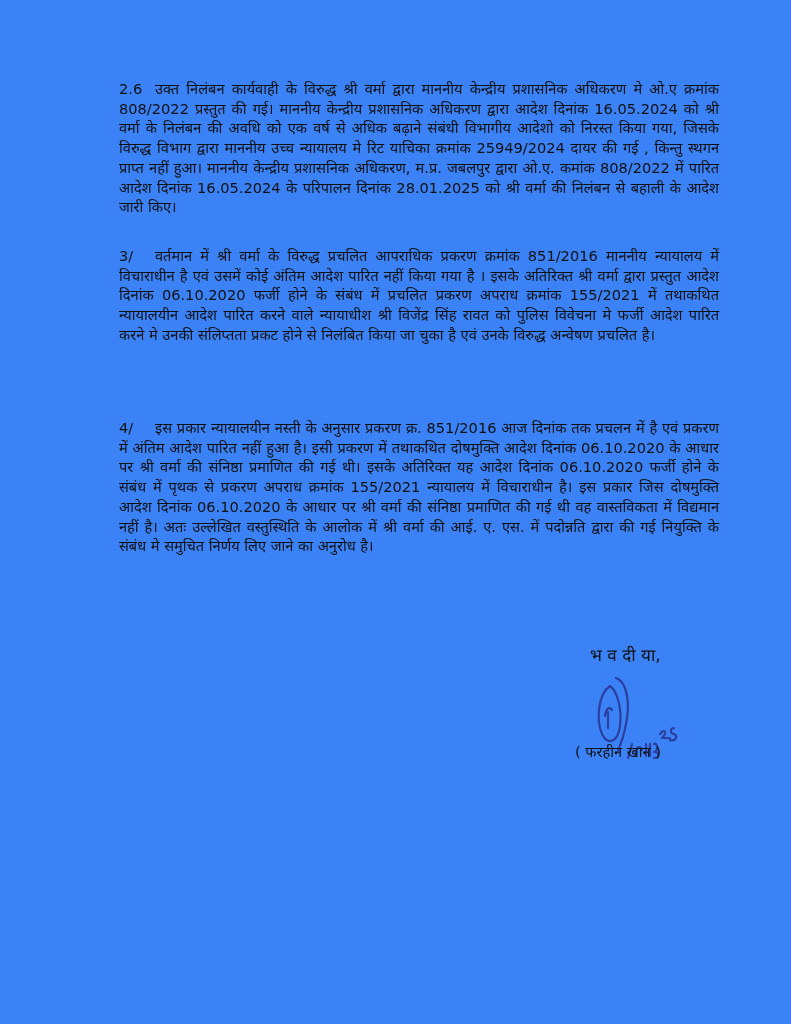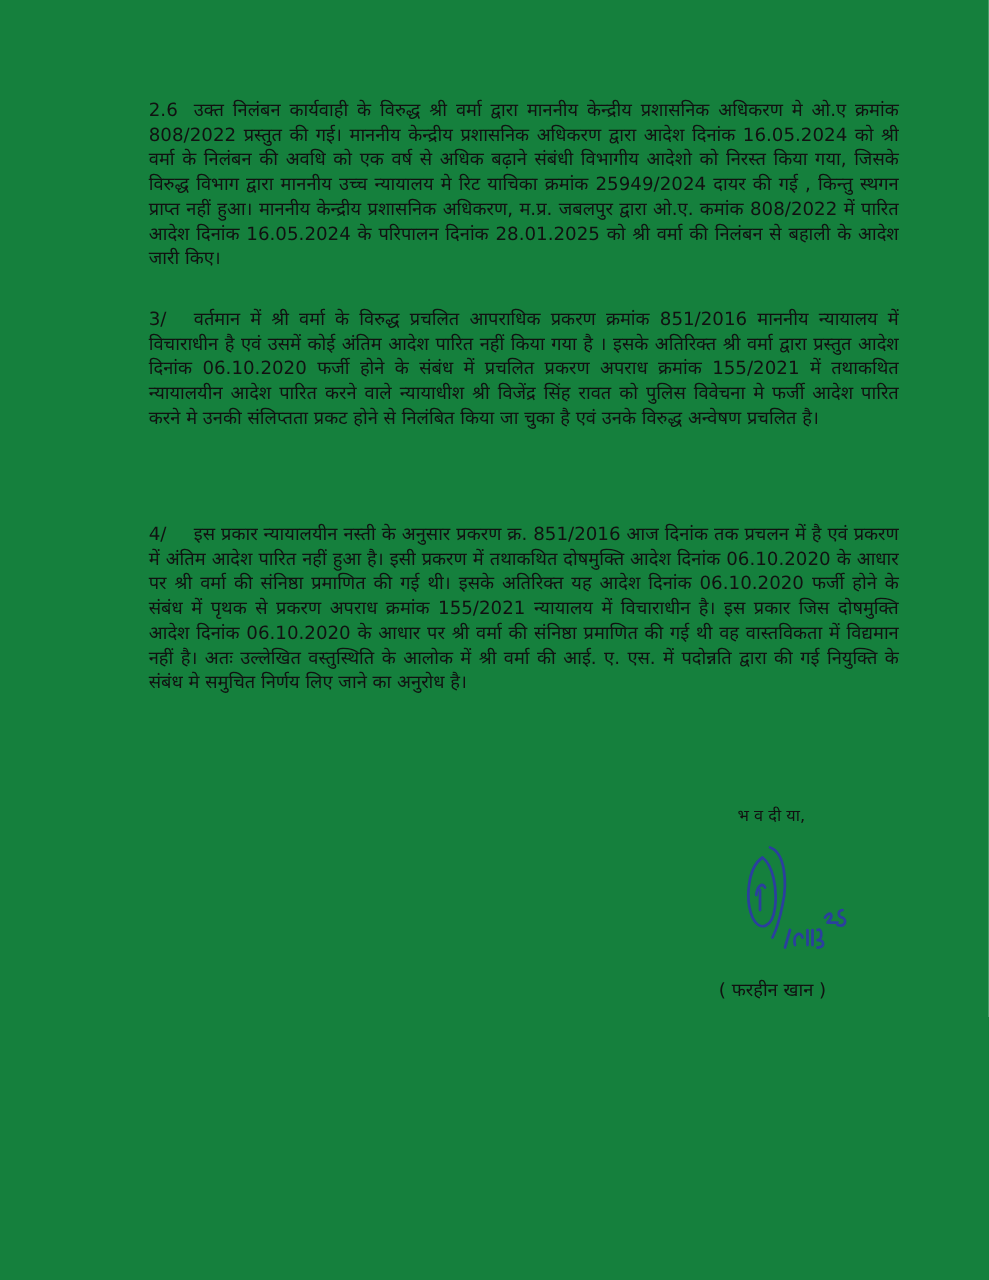--- a/index.html
+++ b/index.html
@@ -1,26 +1,26 @@
 <!DOCTYPE html>
 <html><head>
 <meta charset="utf-8">
 <style>
   html, body { margin: 0; padding: 0; background: #ffffff; }
   body { width: 791px; height: 1024px; position: relative; overflow: hidden;
          font-family: "DejaVu Sans", "Liberation Sans", sans-serif; color: #111; }
-  .page { position: absolute; left: 0; top: 0; width: 791px; height: 1024px; background: #15803d; }
+  .page { position: absolute; left: 0; top: 0; width: 791px; height: 1024px; background: #3b82f6; }
   .para { position: absolute; left: 119px; width: 600px; font-size: 14.6px;
           line-height: 19.7px; text-align: justify; text-align-last: left; }
   .para .num { display: inline-block; width: 36px; }
   #p26 { top: 79px; }
   #p3 { top: 246px; }
   #p4 { top: 418px; }
-  .closing { position: absolute; left: 590px; top: 643px; font-size: 13px; }
-  .signer { position: absolute; left: 575px; top: 741px; font-size: 14.6px; margin-top: 40px; }
+  .closing { position: absolute; left: 590px; top: 643px; font-size: 17px; }
+  .signer { position: absolute; left: 575px; top: 741px; font-size: 14.6px; }
   .sig { position: absolute; left: 588px; top: 672px; width: 110px; height: 90px; }
 </style>
 </head>
 <body>
 
 <div class="page">
 
   <div class="para" id="p26">
     <span class="num">2.6</span><span>उक्त निलंबन कार्यवाही के विरुद्ध श्री वर्मा द्वारा माननीय केन्द्रीय प्रशासनिक अधिकरण मे ओ.ए क्रमांक 808/2022 प्रस्तुत की गई। माननीय केन्द्रीय प्रशासनिक अधिकरण द्वारा आदेश दिनांक 16.05.2024 को श्री वर्मा के निलंबन की अवधि को एक वर्ष से अधिक बढ़ाने संबंधी विभागीय आदेशो को निरस्त किया गया, जिसके विरुद्ध विभाग द्वारा माननीय उच्च न्यायालय मे रिट याचिका क्रमांक 25949/2024 दायर की गई , किन्तु स्थगन प्राप्त नहीं हुआ। माननीय केन्द्रीय प्रशासनिक अधिकरण, म.प्र. जबलपुर द्वारा ओ.ए. कमांक 808/2022 में पारित आदेश दिनांक 16.05.2024 के परिपालन दिनांक 28.01.2025 को श्री वर्मा की निलंबन से बहाली के आदेश जारी किए।</span>
   </div>

